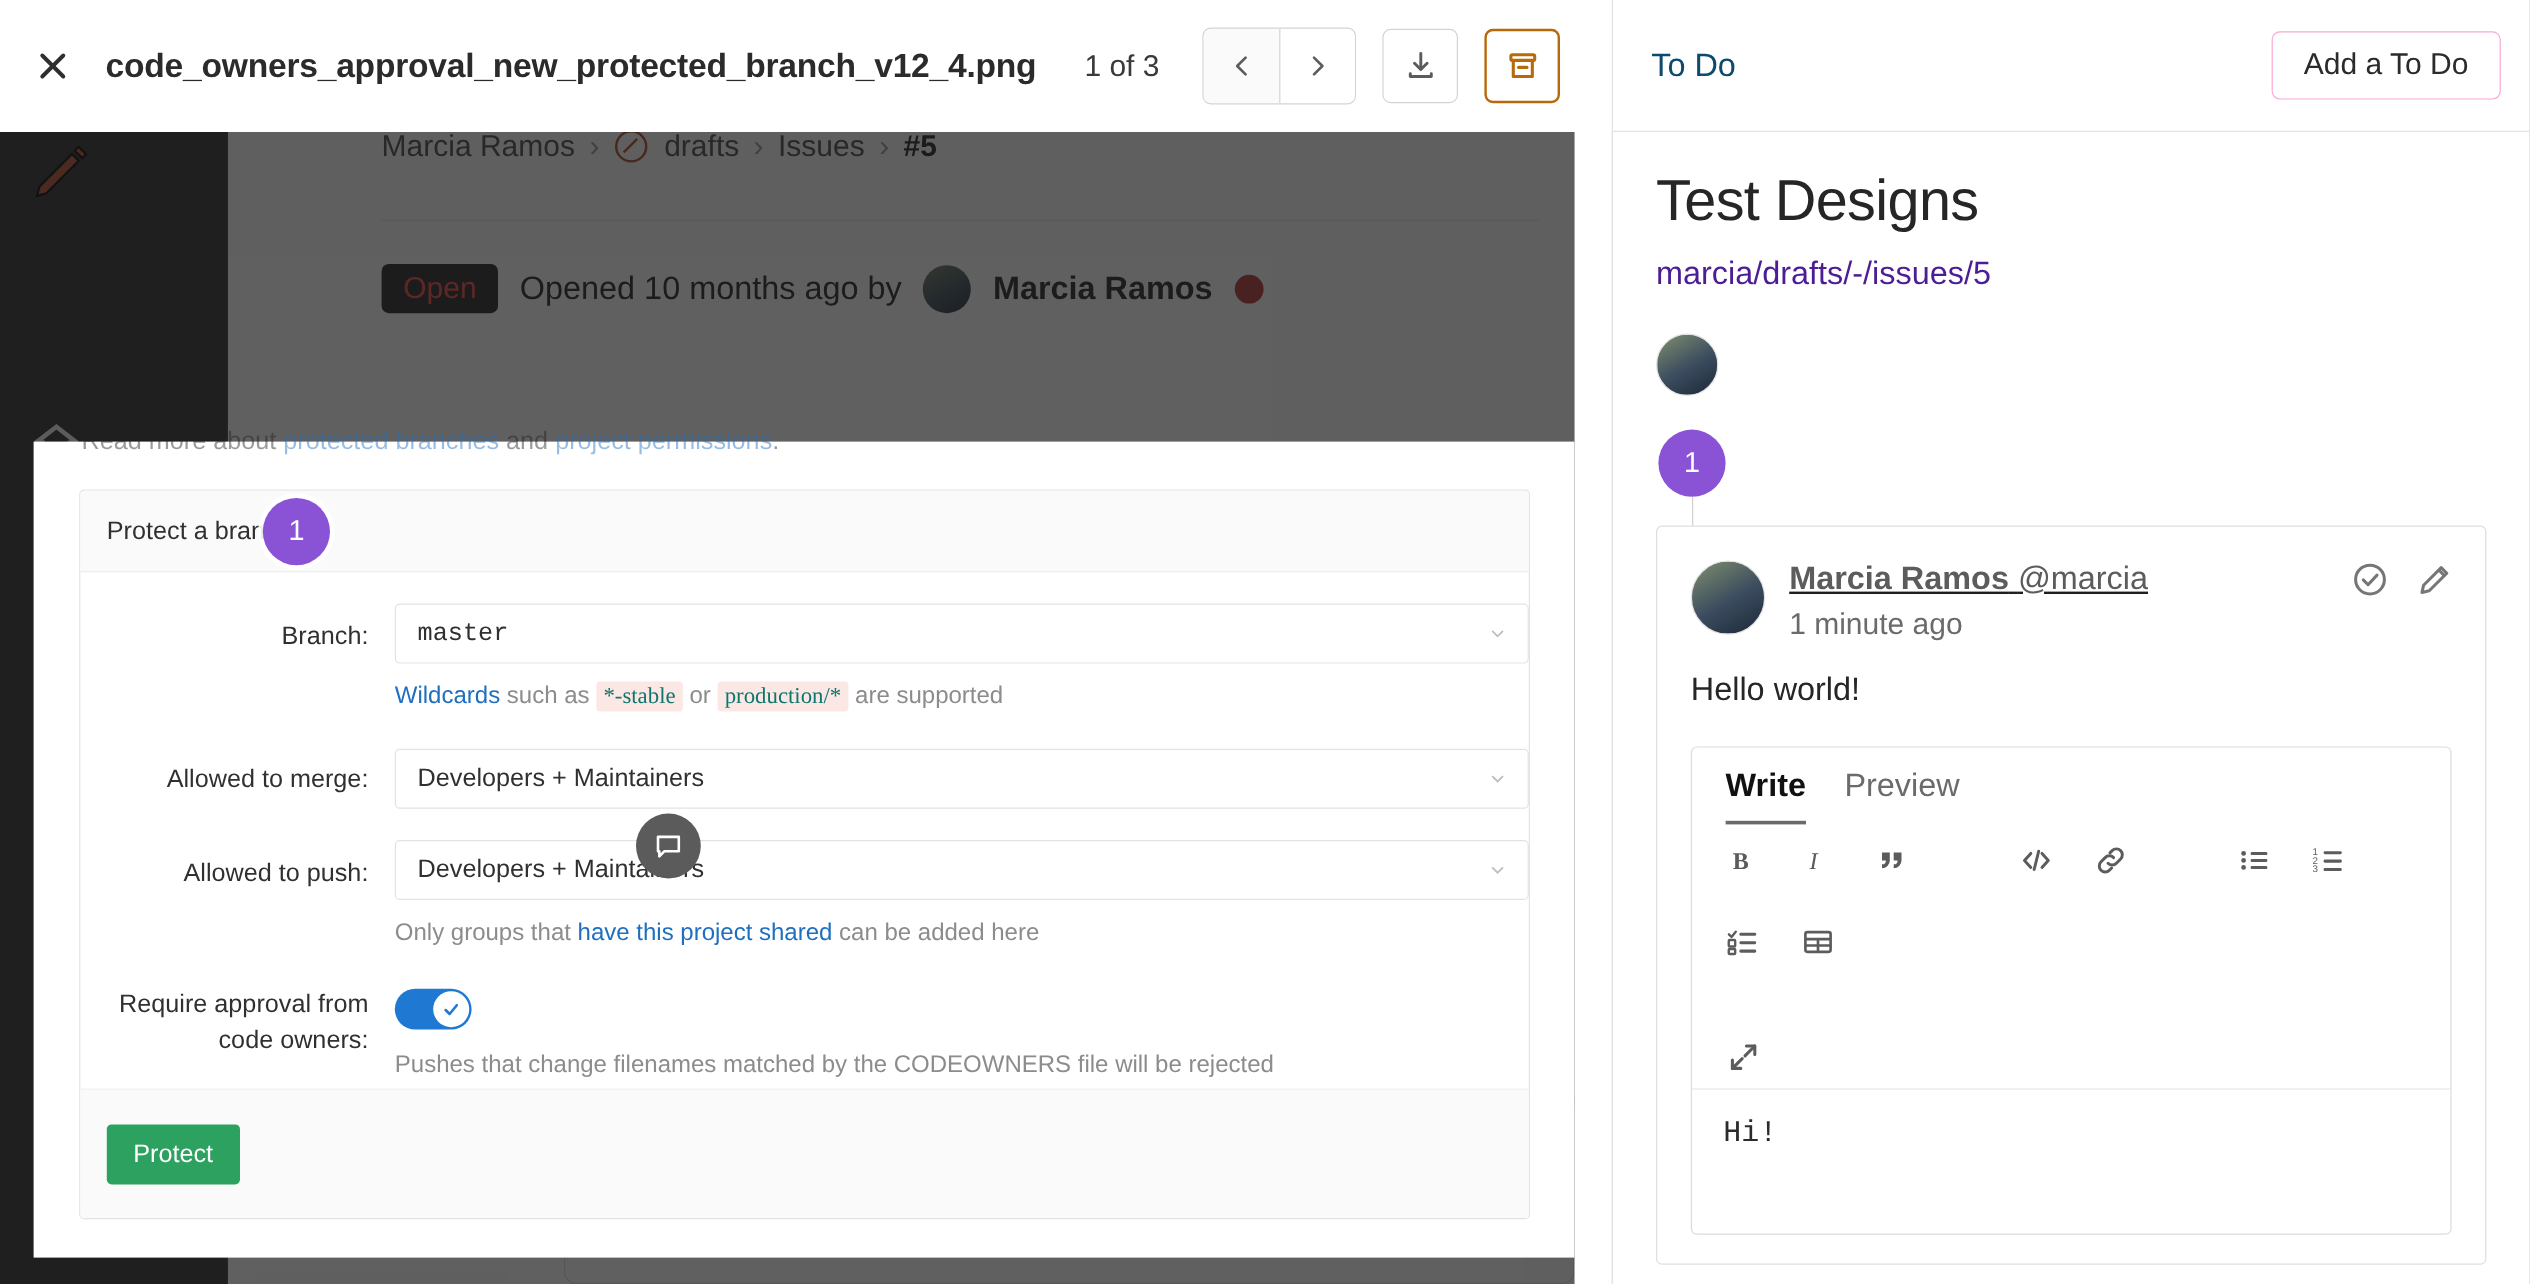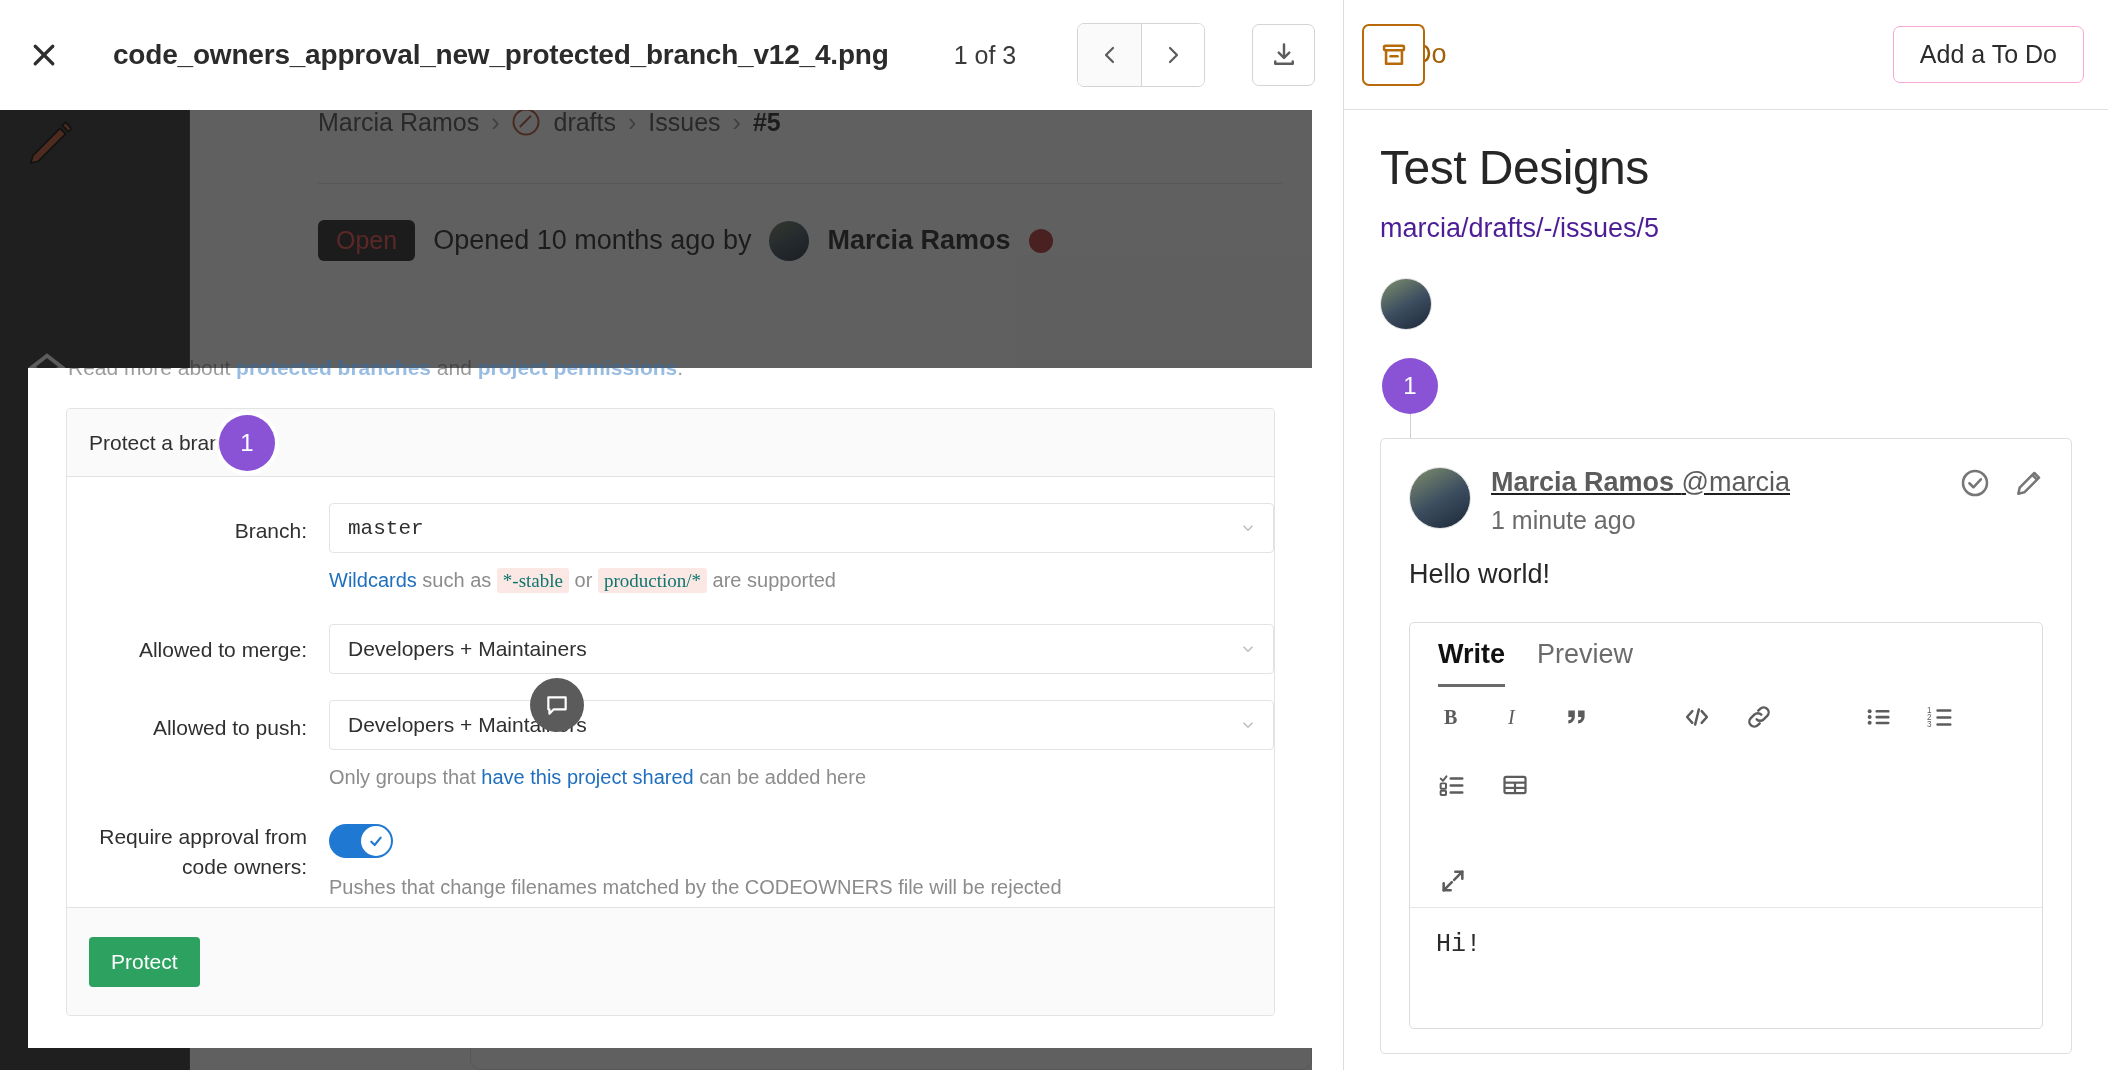--- a/index.html
+++ b/index.html
@@ -13,21 +13,20 @@
   #app { position: relative; width: 2108px; height: 1070px; }
 
   
   .topbar {
     position: absolute; top: 0; left: 0;
     width: 1343px; height: 110px;
     background: #ffffff;
     display: flex; align-items: center;
     padding: 0 24px 0 22px;
     z-index: 40;
-    gap: 25px;
   }
   .close-btn {
     width: 44px; height: 44px;
     display: flex; align-items: center; justify-content: center;
     cursor: pointer; color: #2e2e2e;
     flex: 0 0 auto;
   }
   .file-title {
     font-size: 28px; font-weight: bold; color: #2b2b2b;
     margin-left: 22px; letter-spacing: -0.2px;
@@ -117,21 +116,21 @@
   
   .modal {
     position: absolute; left: 28px; top: 258px;
     width: 1285px; height: 680px;
     background: #ffffff; z-index: 30;
   }
   .modal-top-text {
     position:absolute; left:40px; top:-12px; font-size:21px; color:#222;
     white-space:nowrap; opacity:0.45;
   }
-  .modal-top-text a { color:#1f6fbf; text-decoration:none;font-weight:bold; }
+  .modal-top-text a { color:#1f6fbf; text-decoration:none; }
   .panel {
     position:absolute; left:38px; top:40px; right:38px;
     border:1px solid #e3e3e3; border-radius:4px; background:#fff;
     height: 608px;
   }
   .panel-head {
     height: 68px; background:#fafafa; border-bottom:1px solid #e3e3e3;
     display:flex; align-items:center; padding-left:22px;
     font-size:21px; color:#303030;
     border-radius:4px 4px 0 0;
@@ -197,21 +196,21 @@
 
   
   .rightpanel {
     position:absolute; top:0; right:0; width:765px; height:1070px;
     background:#fff; border-left:1px solid #dcdcdc;
   }
   .rp-head {
     height:110px; display:flex; align-items:center; justify-content:space-between;
     padding: 0 24px 0 32px; border-bottom:1px solid #e0e0e0;
   }
-  .rp-head-title { font-size:27px; color:#a16207; }
+  .rp-head-title { font-size:27px; color:#0c4a6e; }
   .btn-addtodo {
     border:1px solid #f9a8d4; border-radius:7px; background:#fff;
     font-size:25px; color:#2b2b2b; padding:13px 26px; cursor:pointer;
     font-family:"Liberation Sans", sans-serif;
   }
   .rp-body { padding: 30px 36px 0 36px; position:relative; }
   .rp-title { font-size:48px; font-weight:normal; color:#262626; letter-spacing:-0.5px; }
   .rp-sub { font-size:27px; color:#4c1d95; margin-top: 18px; }
   .rp-avatar {
     width:52px; height:52px; border-radius:50%; margin-top: 34px;

